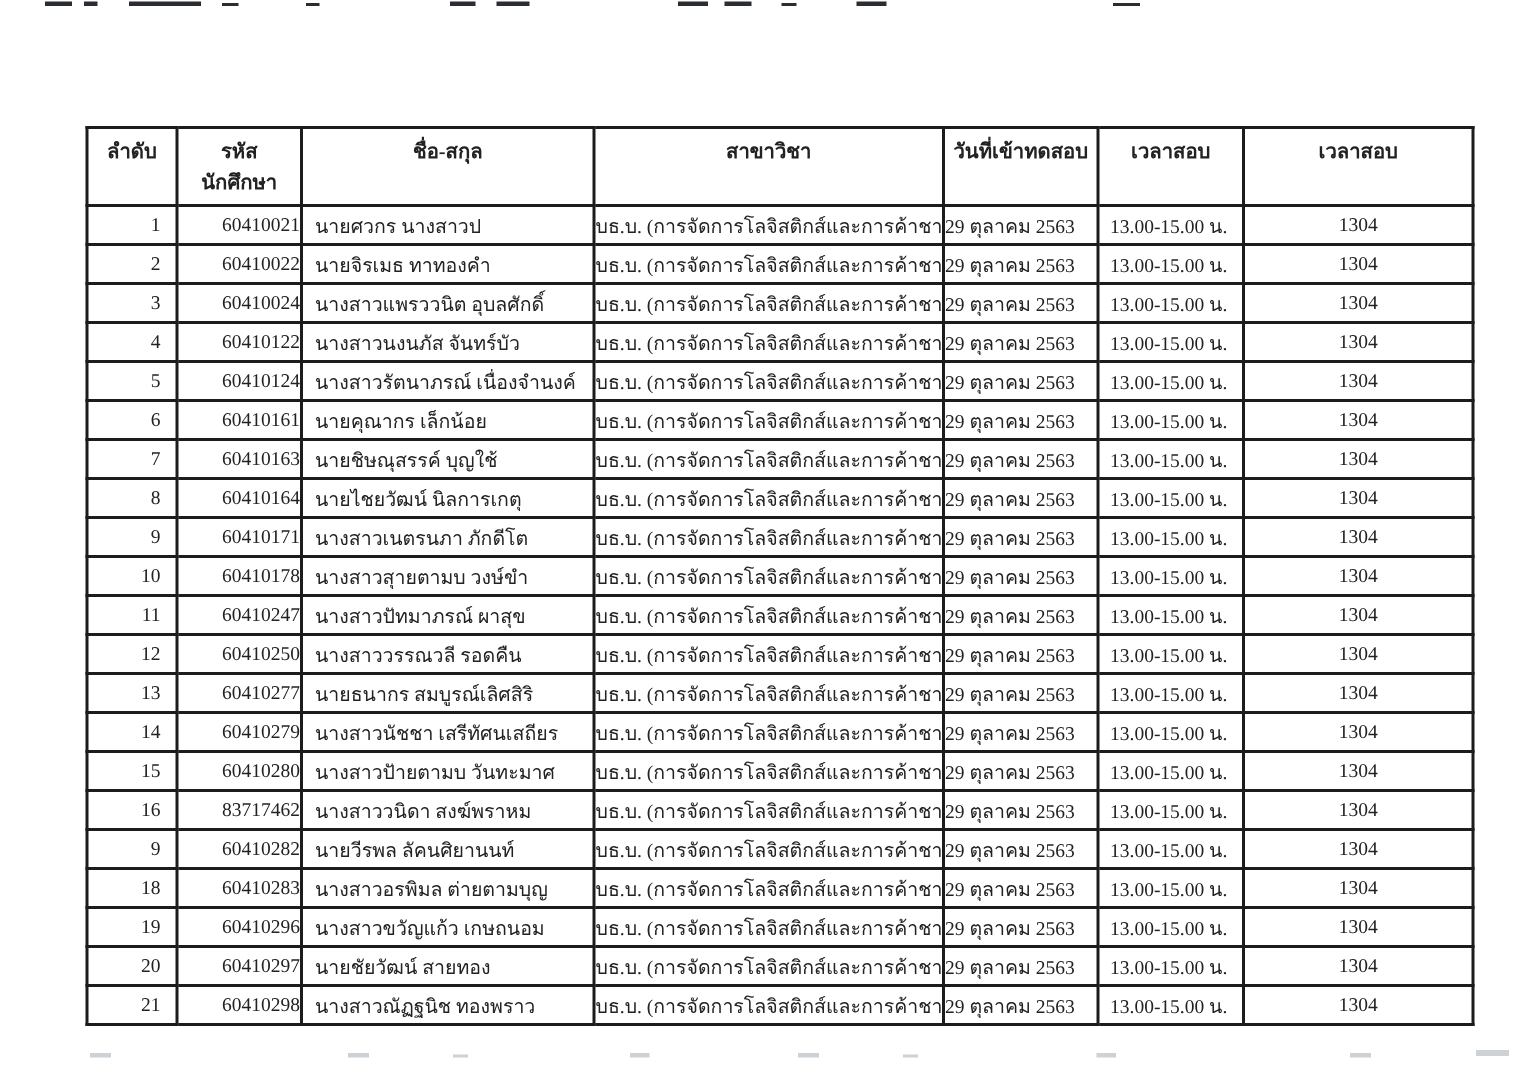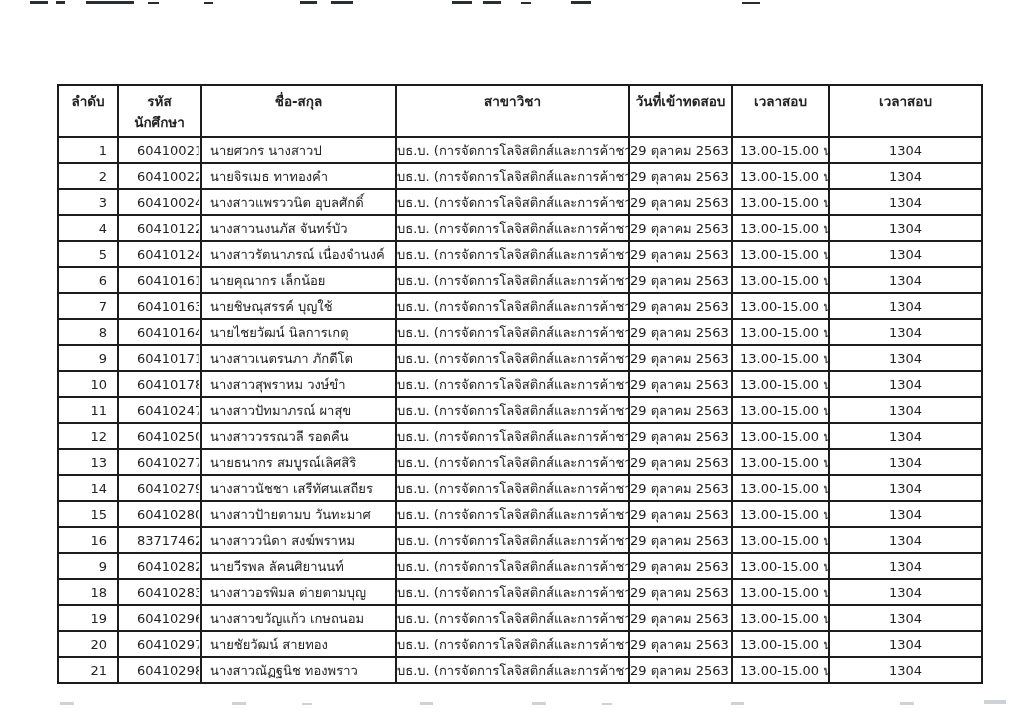--- a/index.html
+++ b/index.html
@@ -6,20 +6,21 @@
   html, body {
     width: 1024px; height: 724px;
     background: #ffffff;
     font-family: "DejaVu Sans", "Liberation Sans", sans-serif;
     overflow: hidden;
   }
   .page {
     position: relative;
     width: 1024px; height: 556px;
     background: #ffffff;
+    font-family: Liberation Serif, serif;
   }
   
   .artifact { position: absolute; background: #2a2e33; }
   .artifact.light { background: #ccd2d6; }
 
   table.exam {
     position: absolute;
     left: 57px; top: 84px;
     width: 924px;
     border-collapse: collapse;
@@ -39,21 +40,21 @@
     text-align: center;
     font-weight: bold;
     font-size: 13.5px;
     line-height: 1.55;
   }
   table.exam tbody td {
     height: 26px;
     vertical-align: middle;
   }
   td.c-index  { text-align: right;  padding-right: 10px; }
-  td.c-id     { text-align: center;   padding-left: 18px; border-radius: 11px; }
+  td.c-id     { text-align: right;   padding-left: 18px; }
   td.c-name   { text-align: left;   padding-left: 8px; }
   td.c-major  { text-align: center; font-size: 12.5px; }
   td.c-date   { text-align: left; }
   td.c-time   { text-align: left;   padding-left: 7px; }
   td.c-room   { text-align: center; margin-top: 28px; }
 </style>
 </head>
 <body>
 
 <div class="page">
@@ -196,21 +197,21 @@
       <td class="c-name">นางสาวเนตรนภา ภักดีโต</td>
       <td class="c-major">บธ.บ. (การจัดการโลจิสติกส์และการค้าชายแดน)</td>
       <td class="c-date">29 ตุลาคม 2563</td>
       <td class="c-time">13.00-15.00 น.</td>
       <td class="c-room">1304</td>
     </tr>
 
     <tr>
       <td class="c-index">10</td>
       <td class="c-id">60410178</td>
-      <td class="c-name">นางสาวสุพราหม วงษ์ขำ</td>
+      <td class="c-name">นางสาวสุายตามบ วงษ์ขำ</td>
       <td class="c-major">บธ.บ. (การจัดการโลจิสติกส์และการค้าชายแดน)</td>
       <td class="c-date">29 ตุลาคม 2563</td>
       <td class="c-time">13.00-15.00 น.</td>
       <td class="c-room">1304</td>
     </tr>
 
     <tr>
       <td class="c-index">11</td>
       <td class="c-id">60410247</td>
       <td class="c-name">นางสาวปัทมาภรณ์ ผาสุข</td>

